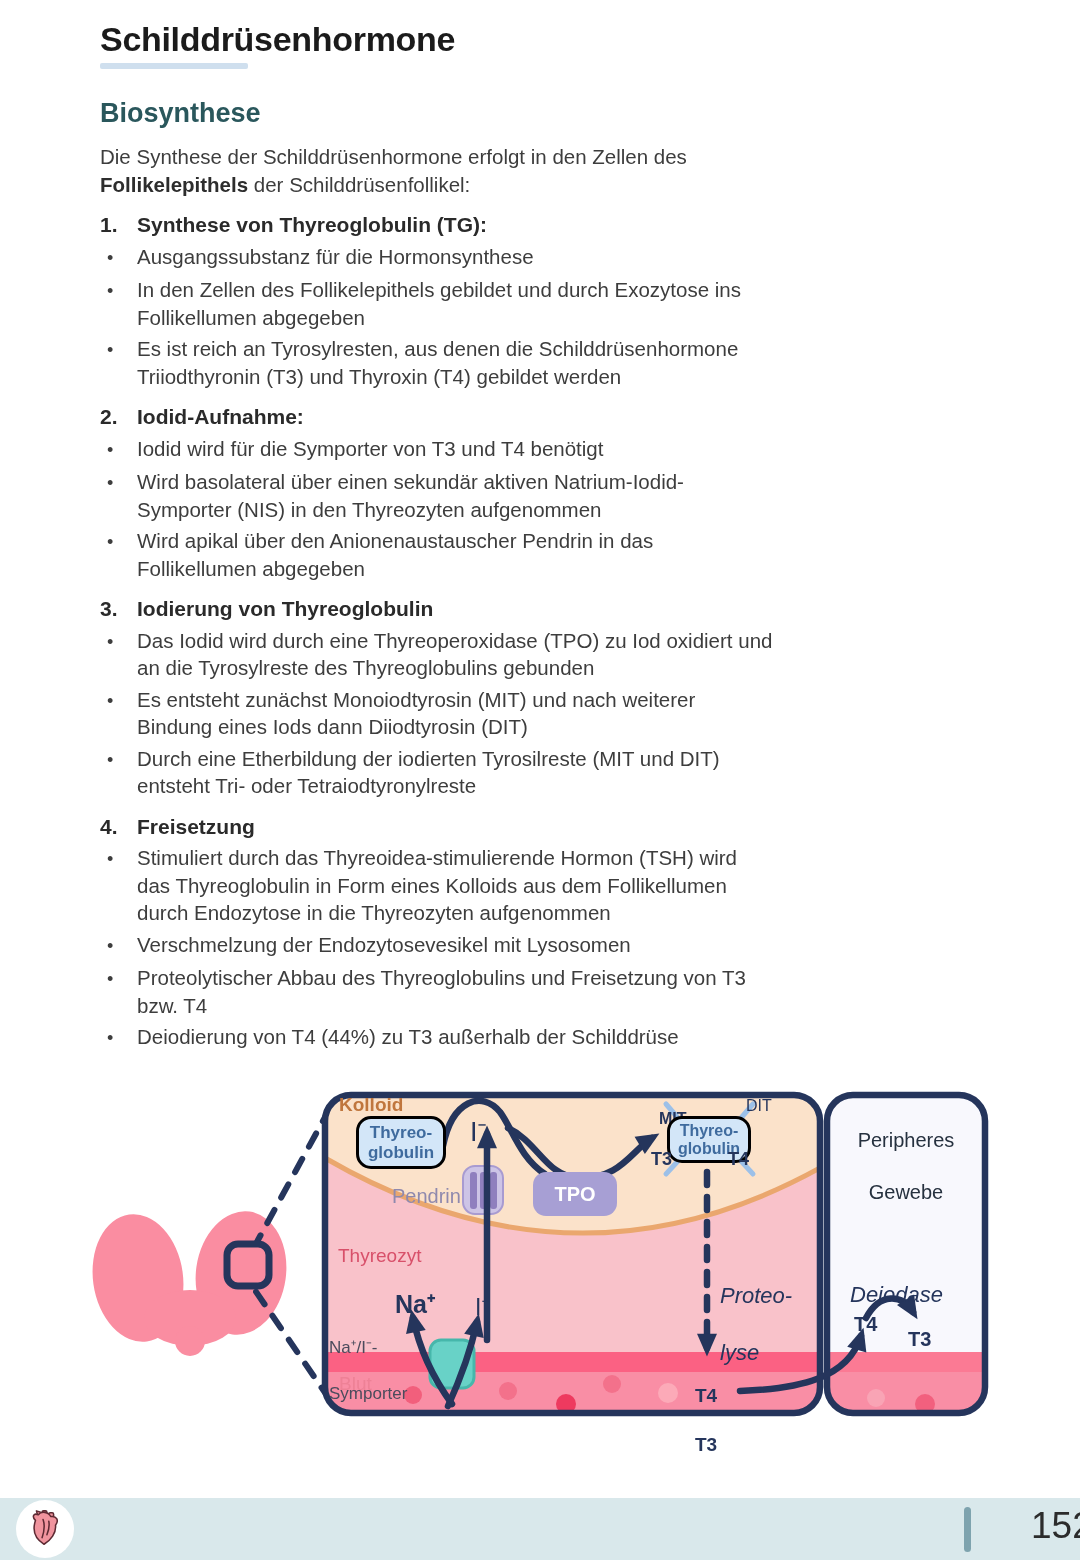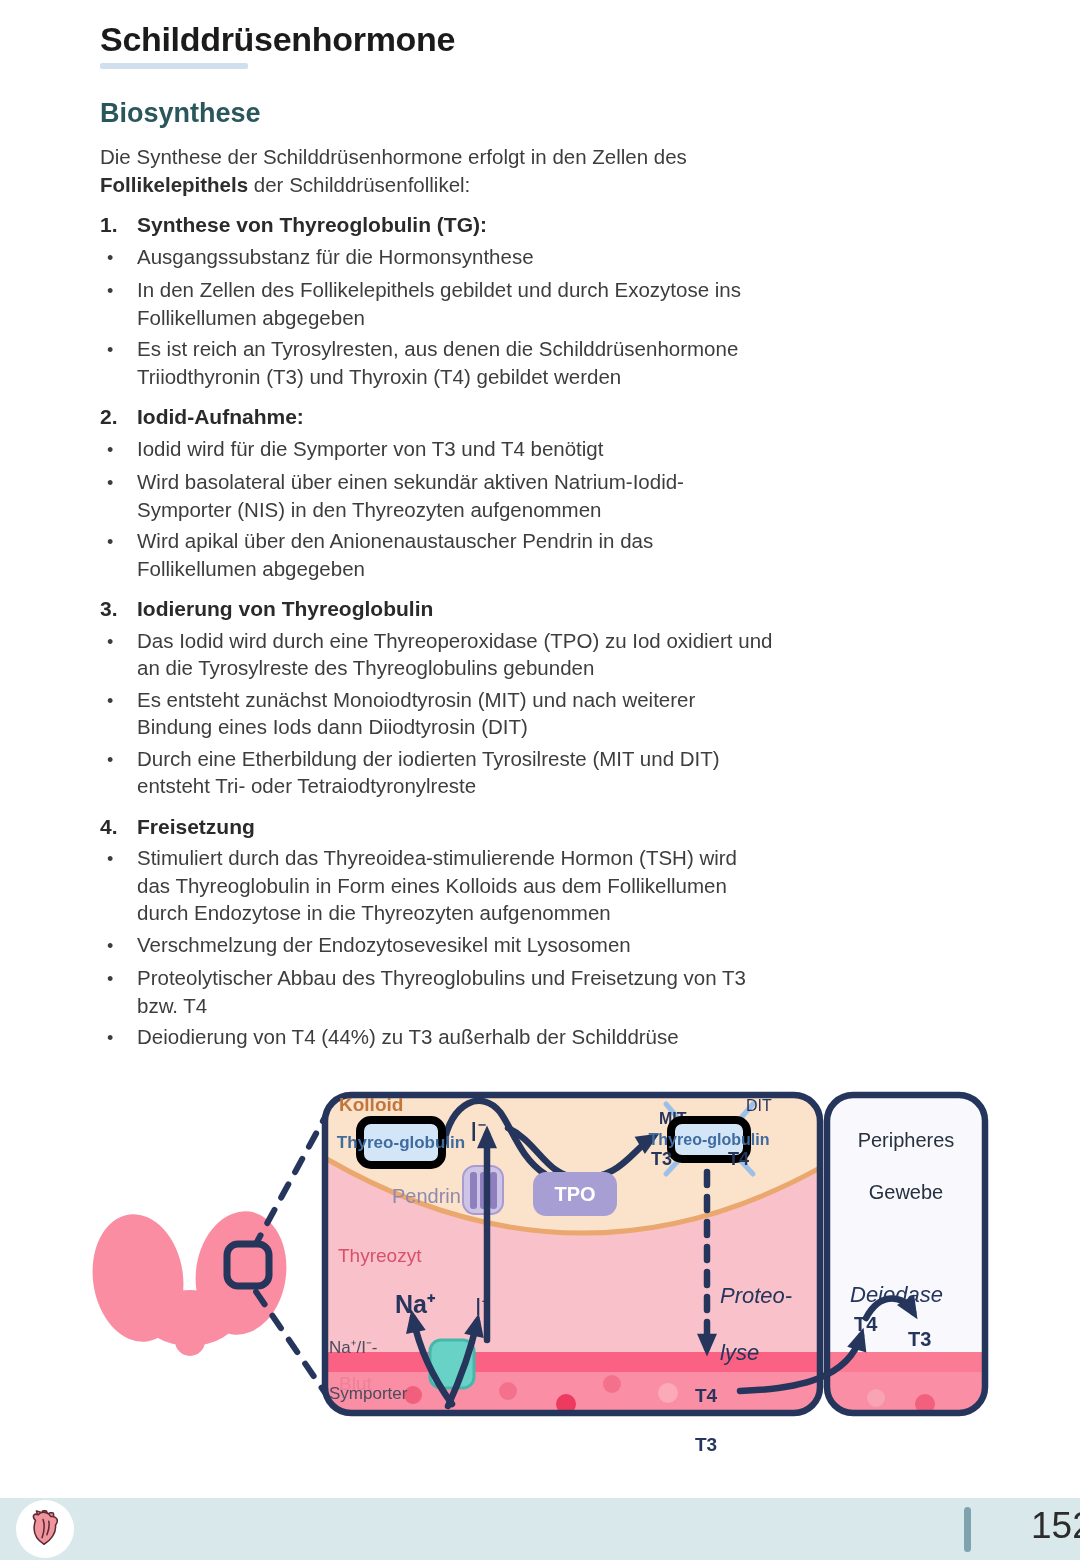--- a/index.html
+++ b/index.html
@@ -21,22 +21,22 @@
   .bullet { display:flex; margin:4px 0; }
   .bullet .dot { flex:none; width:37px; padding-left:7px; }
   .bullet .dot::before { content:"•"; font-size:18px; color:#3d3d3d; }
   .bullet .btxt { flex:1; }
 
   
   .diagram { position:absolute; left:0; top:1088px; width:1080px; height:345px; }
   .diagram svg.dsvg { position:absolute; left:0; top:0; }
   .dlabel { position:absolute; color:#25355c; white-space:pre-line; }
   .lbl-kolloid   { left:339px; top:6px;   font-size:19px; color:#c0763d; font-weight:600; }
-  .tg-box { position:absolute; background:#d3e6f8; border:8px solid #000000; border-radius:15px;
-            display:flex; flex-direction:row; align-items:center; justify-content:center;
+  .tg-box { position:absolute; background:#d3e6f8; border:3px solid #000000; border-radius:15px;
+            display:flex; flex-direction:column; align-items:center; justify-content:center;
             color:#3f6b9e; font-weight:600; line-height:1.12; }
   .tg-left  { left:356px; top:28px; width:90px;  height:53px; font-size:17px; }
   .tg-right { left:667px; top:28px; width:84px;  height:47px; font-size:16px; }
   .lbl-iodide-top { left:470px; top:24px; font-size:27px; font-weight:500; }
   .tpo-box { position:absolute; left:533px; top:84px; width:84px; height:44px; background:#a79fd4;
              border-radius:13px; display:flex; align-items:center; justify-content:center;
              color:#ffffff; font-weight:700; font-size:20px; }
   .lbl-pendrin  { left:392px; top:96px;  width:72px; font-size:20px; color:#8f89ad; line-height:1.25; overflow-wrap:anywhere; }
   .lbl-thyreozyt{ left:338px; top:157px; font-size:19px; color:#d8506a; }
   .lbl-na       { left:395px; top:198px; font-size:25px; font-weight:700; }

